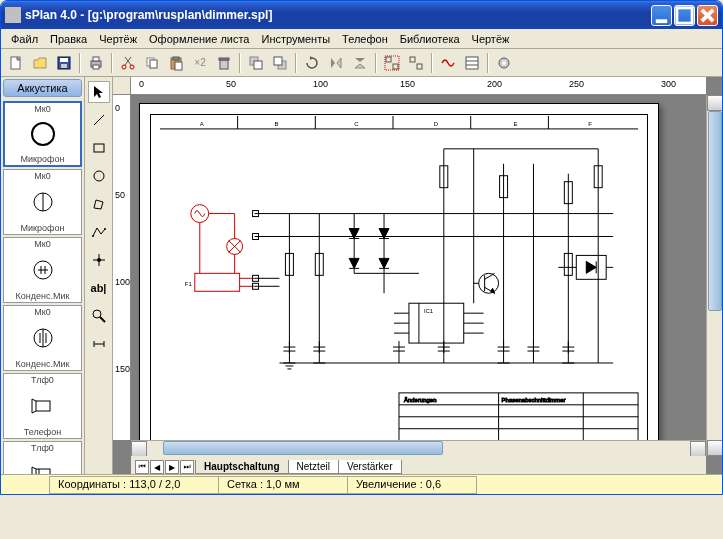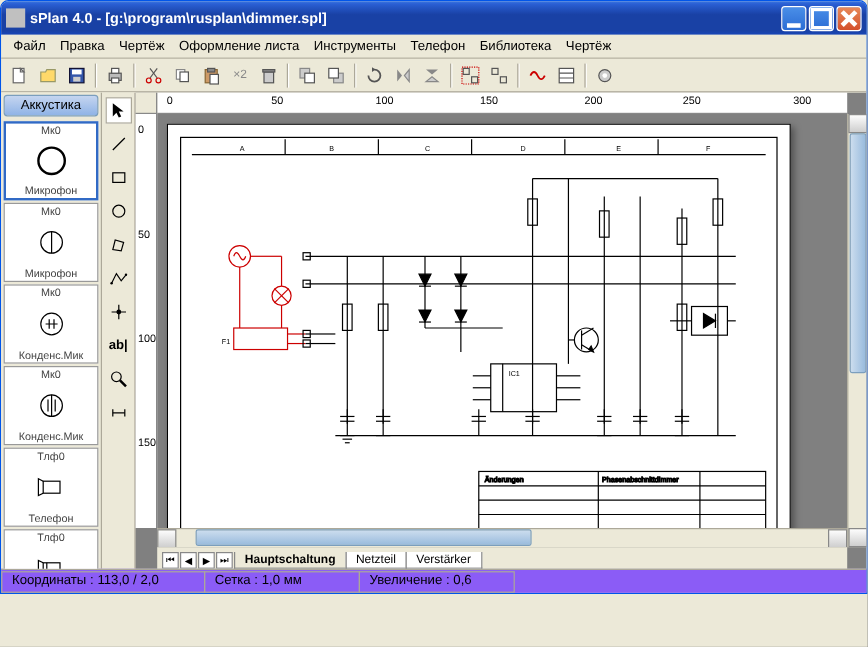--- a/index.html
+++ b/index.html
@@ -53,21 +53,21 @@
 .scrollbar-h { position:absolute; bottom:18px; left:18px; right:16px; height:16px; background:#ece9d8; border-top:1px solid #aca899; display:flex; }
 .sb-arr { width:16px; height:16px; background:linear-gradient(to bottom,#fdfdfd,#cecece); border:1px solid #888; }
 .sb-thumb-v { position:absolute; top:16px; left:1px; width:14px; height:200px; background:linear-gradient(to right,#cde,#9bd); border:1px solid #7b9ebd; border-radius:2px; }
 .sb-thumb-h { height:14px; background:linear-gradient(to bottom,#cde,#9bd); border:1px solid #7b9ebd; border-radius:2px; flex:0 0 280px; margin-left:16px; }
 
 .tabs-row { position:absolute; bottom:0; left:18px; right:16px; height:18px; background:#ece9d8; display:flex; align-items:flex-end; padding-left:4px; }
 .tabs-row .nav { width:14px; height:14px; border:1px solid #888; background:#fff; margin-right:1px; display:flex; align-items:center; justify-content:center; font-size:8px; }
 .sheet-tab { background:#fff; border:1px solid #888; border-top:none; padding:1px 8px; font-size:10px; margin-right:-1px; }
 .sheet-tab.active { background:#ece9d8; font-weight:bold; }
 
-.statusbar { height:20px; background:#8b5cf6; border-top:1px solid #aca899; display:flex; align-items:center; }
+.statusbar { height:20px; background:#fef9c3; border-top:1px solid #aca899; display:flex; align-items:center;padding-left:48px; }
 .status-cell { border:1px solid #aca899; padding:1px 8px; height:18px; margin-right:-1px; white-space:nowrap; overflow:hidden; }
 
 
 .schematic { position:absolute; inset:0; }
 .schematic line, .schematic rect, .schematic circle, .schematic polyline, .schematic path { stroke:#000; stroke-width:1; fill:none; }
 .schematic .red { stroke:#c00; }
 .schematic .fill-black { fill:#000; }
 .schematic text { font-size:6px; fill:#000; }
 .titleblock { stroke:#000; }
 </style>

